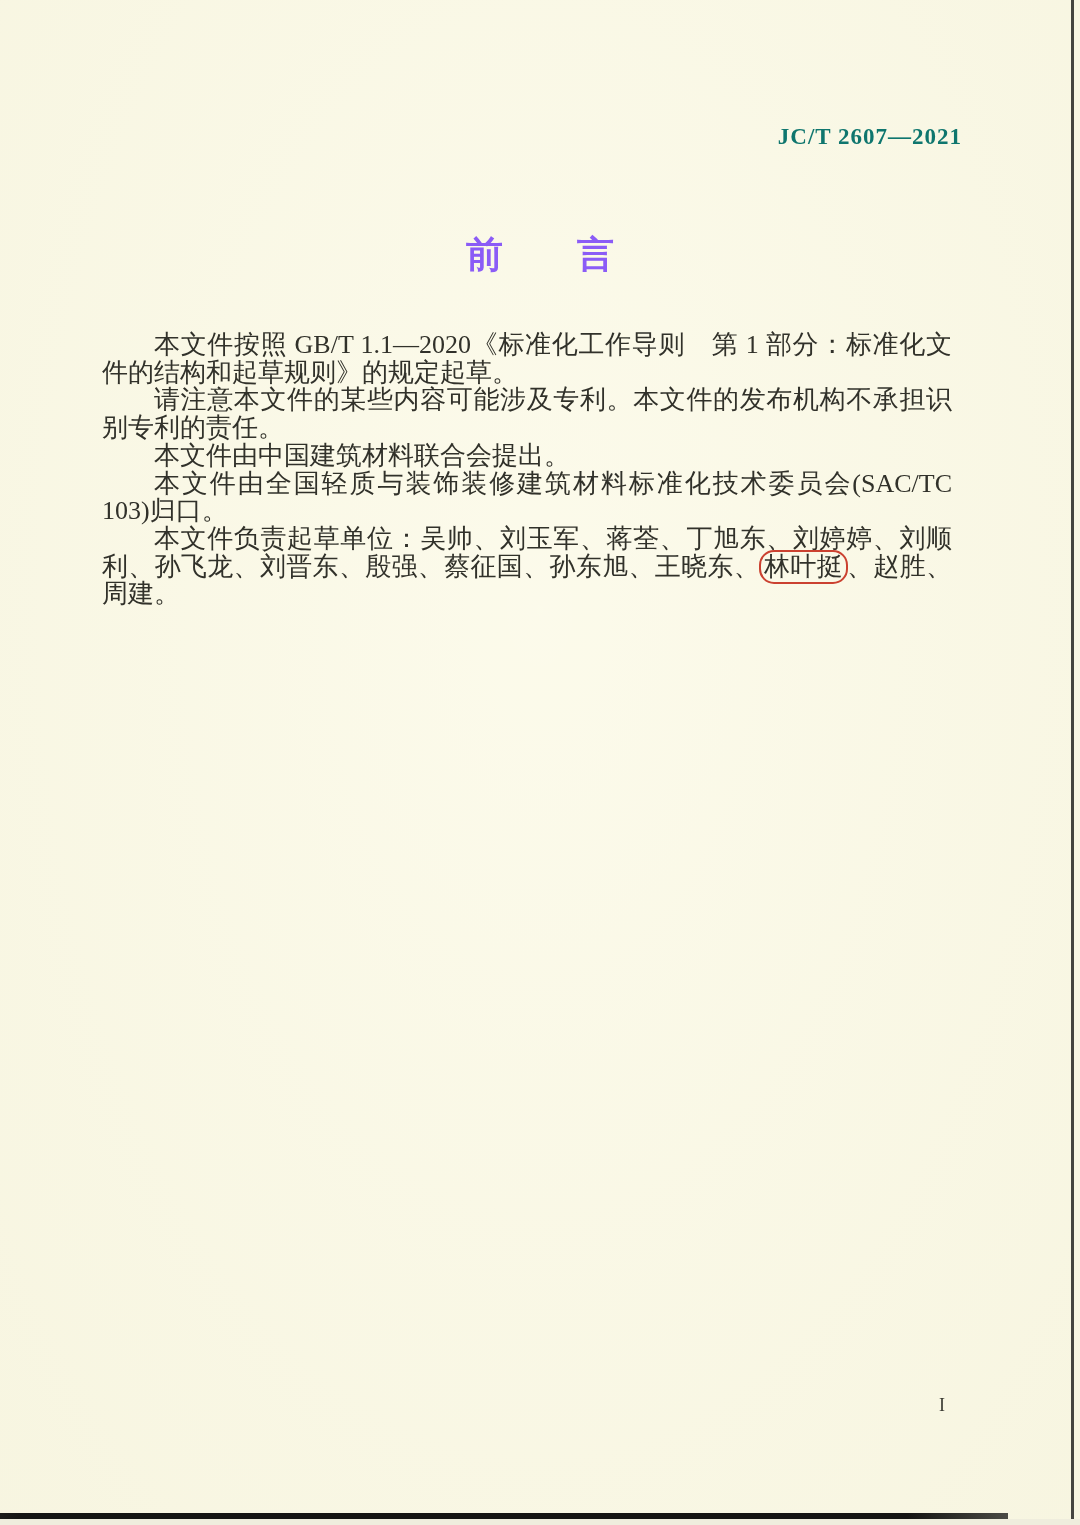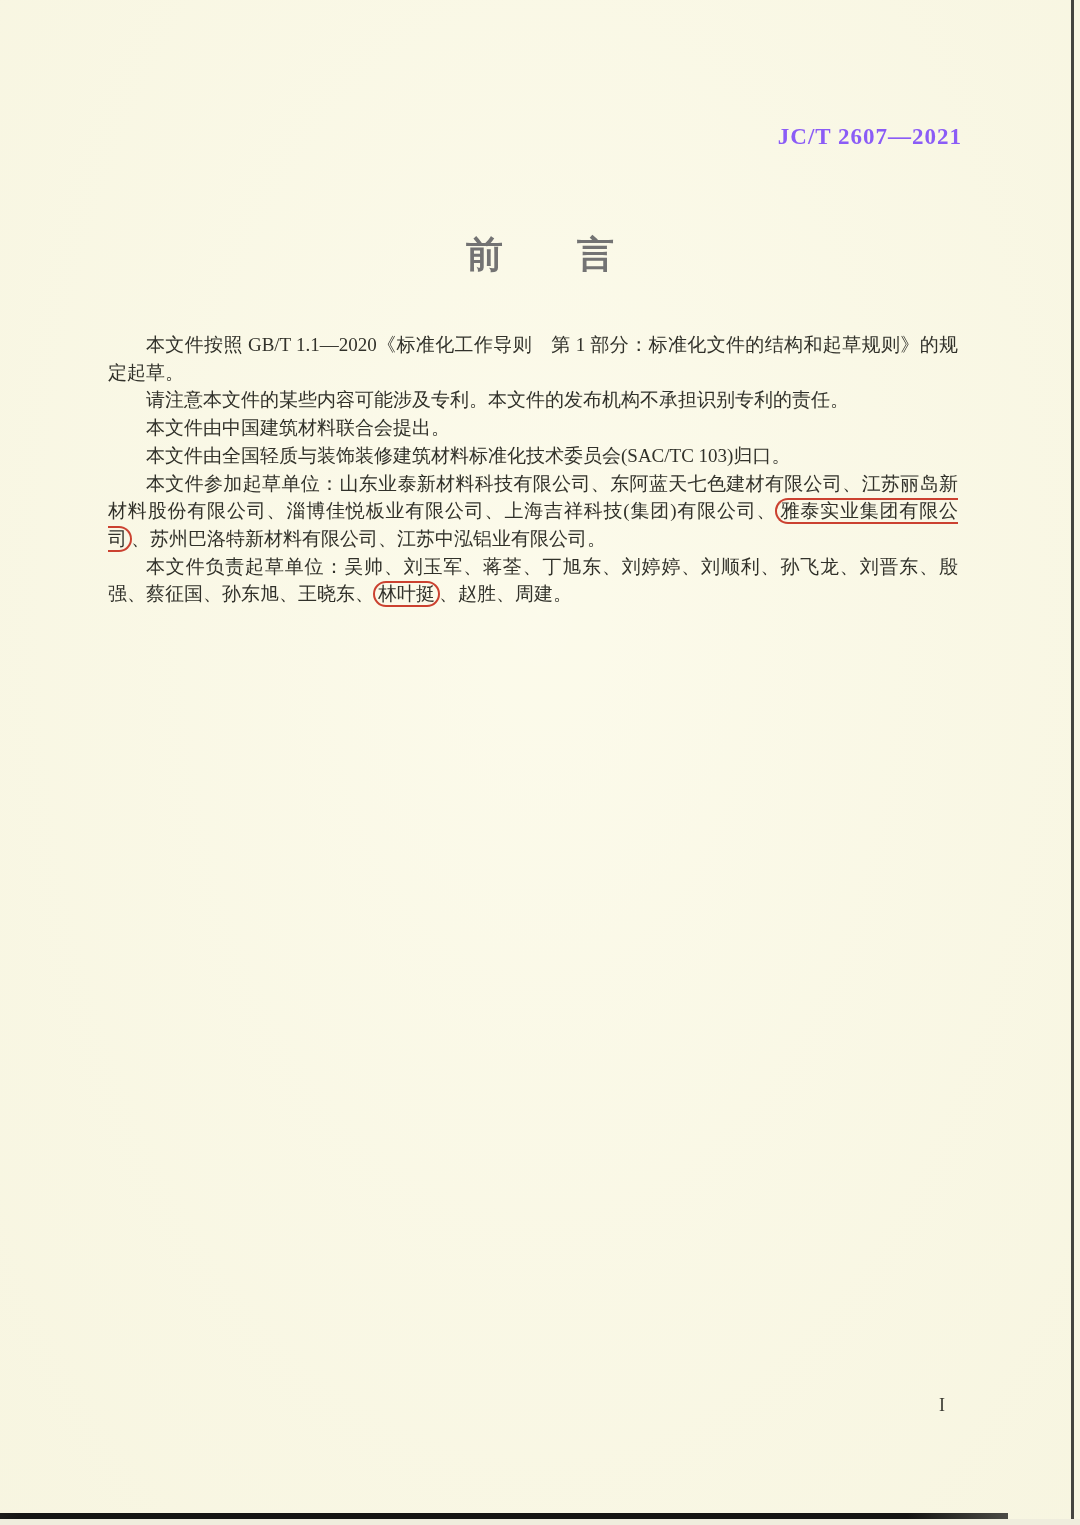--- a/index.html
+++ b/index.html
@@ -24,40 +24,40 @@
     background: radial-gradient(ellipse at 50% 40%, rgba(255,255,255,0.25), rgba(0,0,0,0.015));
     pointer-events: none;
   }
   .doc-code {
     position: absolute;
     top: 124px;
     right: 118px;
     font-size: 23px;
     font-weight: bold;
     letter-spacing: 1px;
-    color: #8b5cf6;
+    color: #0f766e;
     text-align: right;
   }
   .title {
     position: absolute;
     top: 230px;
     left: 0;
     width: 100%;
     margin: 0;
     text-align: center;
     font-size: 37px;
     font-weight: bold;
-    color: #737373;
+    color: #8b5cf6;
   }
   .body {
     position: absolute;
     top: 331px;
-    left: 108px;
+    left: 102px;
     width: 850px;
-    font-size: 19px;
+    font-size: 26px;
     line-height: 27.7px;
     text-align: justify;
     text-justify: inter-ideograph;
   }
   .para {
     margin: 0;
     padding: 0;
     text-indent: 2em;
   }
   .circled {
@@ -107,21 +107,20 @@
 
   <div class="doc-code">JC/T 2607—2021</div>
 
   <h1 class="title">前　　言</h1>
 
   <div class="body">
     <p class="para">本文件按照 GB/T 1.1—2020《标准化工作导则　第 1 部分：标准化文件的结构和起草规则》的规定起草。</p>
     <p class="para">请注意本文件的某些内容可能涉及专利。本文件的发布机构不承担识别专利的责任。</p>
     <p class="para">本文件由中国建筑材料联合会提出。</p>
     <p class="para">本文件由全国轻质与装饰装修建筑材料标准化技术委员会(SAC/TC 103)归口。</p>
-    <p class="para"><span>本文件参加起草单位：山东业泰新材料科技有限公司、东阿蓝天七色建材有限公司、江苏丽岛新材料股份有限公司、淄博佳悦板业有限公司、上海吉祥科技(集团)有限公司、</span><span class="circled"><span>雅泰实业集团有限公司</span></span><span>、苏州巴洛特新材料有限公司、江苏中泓铝业有限公司。</span></p>
     <p class="para"><span>本文件负责起草单位：吴帅、刘玉军、蒋荃、丁旭东、刘婷婷、刘顺利、孙飞龙、刘晋东、殷强、蔡征国、孙东旭、王晓东、</span><span class="circled"><span>林叶挺</span></span><span>、赵胜、周建。</span></p>
   </div>
 
   <div class="page-number">I</div>
 
   <div class="scan-edge-right"></div>
   <div class="scan-edge-below"></div>
   <div class="scan-edge-bottom"></div>
 
 </div>

